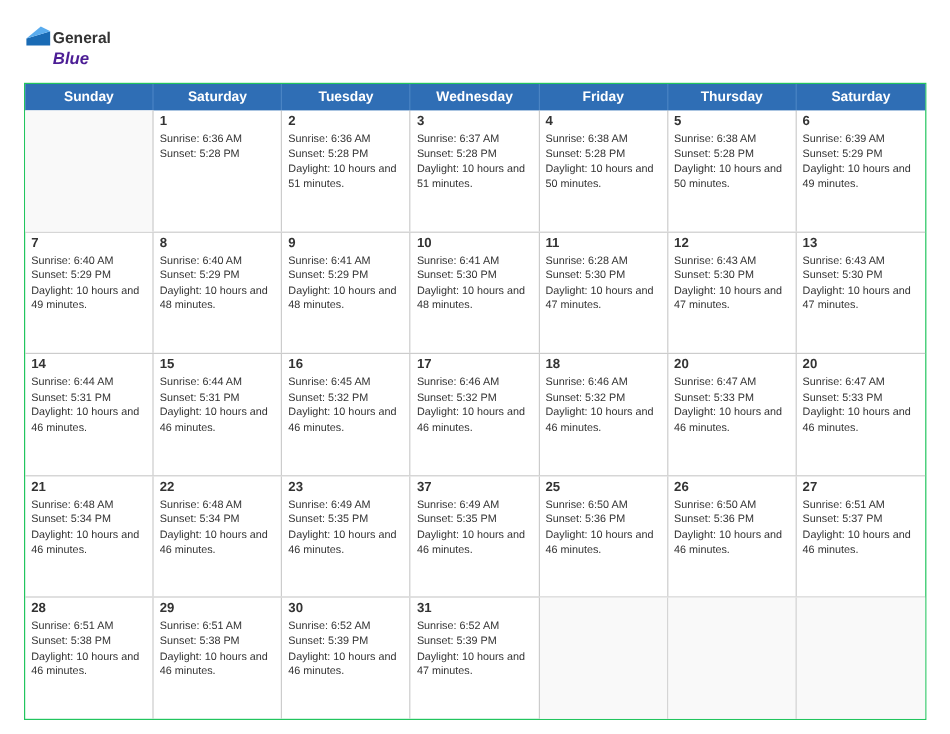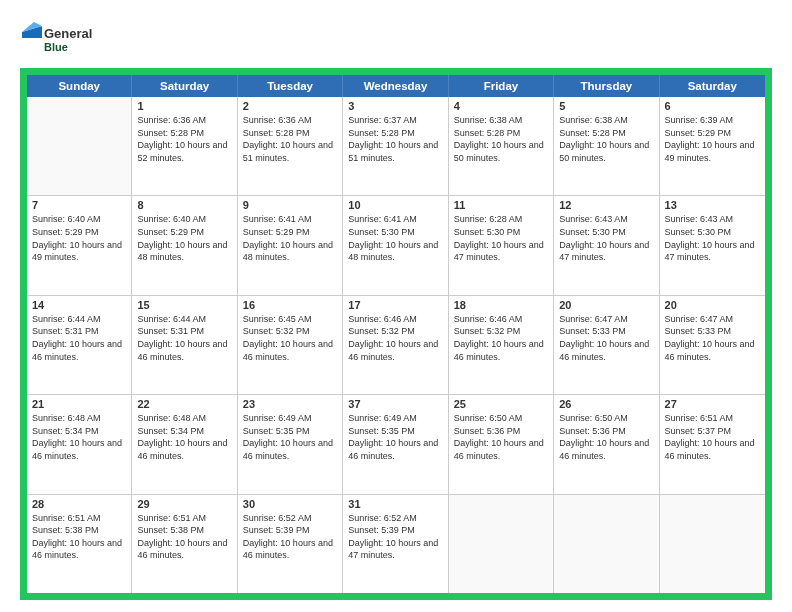--- a/index.html
+++ b/index.html
@@ -39,21 +39,21 @@
     }
     .subtitle {
       font-size: 14px;
       color: #555;
       margin-top: 2px;
     }
     .calendar {
       flex: 1;
       display: flex;
       flex-direction: column;
-      border: 7px solid #22c55e;
+      border: 1px solid #22c55e;
     }
     .cal-header-row {
       display: grid;
       grid-template-columns: repeat(7, 1fr);
       background: #2f6eb5;
     }
     .cal-header-cell {
       color: #fff;
       font-size: 11.5px;
       font-weight: bold;
@@ -105,21 +105,21 @@
     <div class="logo">
   <div style="display:flex;align-items:center;">
     <div style="margin-right:2px;">
       <svg width="22" height="36" viewBox="0 0 22 36">
         <polygon points="2,12 22,6 22,18 2,18" fill="#1a6bb5"></polygon>
         <polygon points="2,12 14,2 22,6" fill="#5aacee"></polygon>
       </svg>
     </div>
     <div>
       <div style="font-size:13px;font-weight:bold;color:#333;line-height:1.2;">General</div>
-      <div style="font-size:11px;font-weight:bold;color:#14532d;line-height:1.2;">Blue</div>
+      <div style="font-size:14px;font-weight:bold;color:#4c1d95;line-height:1.2;font-style:italic;">Blue</div>
     </div>
   </div>
 </div>
     <div class="title-block">
       <div class="month-title"></div>
       <div class="subtitle"></div>
     </div>
   </div>
 
   <div class="calendar">
@@ -132,21 +132,20 @@
         <div class="cal-header-cell">Thursday</div>
         <div class="cal-header-cell">Saturday</div>
       </div>
     <div class="cal-body">
     <div class="cal-week">
           <div class="cal-cell empty"></div>
           <div class="cal-cell">
         <div class="day-num">1</div>
         <div class="cell-line">Sunrise: 6:36 AM</div>
         <div class="cell-line">Sunset: 5:28 PM</div>
-        <div class="cell-line">Daylight: 10 hours and 52 minutes.</div>
       </div>
           <div class="cal-cell">
         <div class="day-num">2</div>
         <div class="cell-line">Sunrise: 6:36 AM</div>
         <div class="cell-line">Sunset: 5:28 PM</div>
         <div class="cell-line">Daylight: 10 hours and 51 minutes.</div>
       </div>
           <div class="cal-cell">
         <div class="day-num">3</div>
         <div class="cell-line">Sunrise: 6:37 AM</div>

